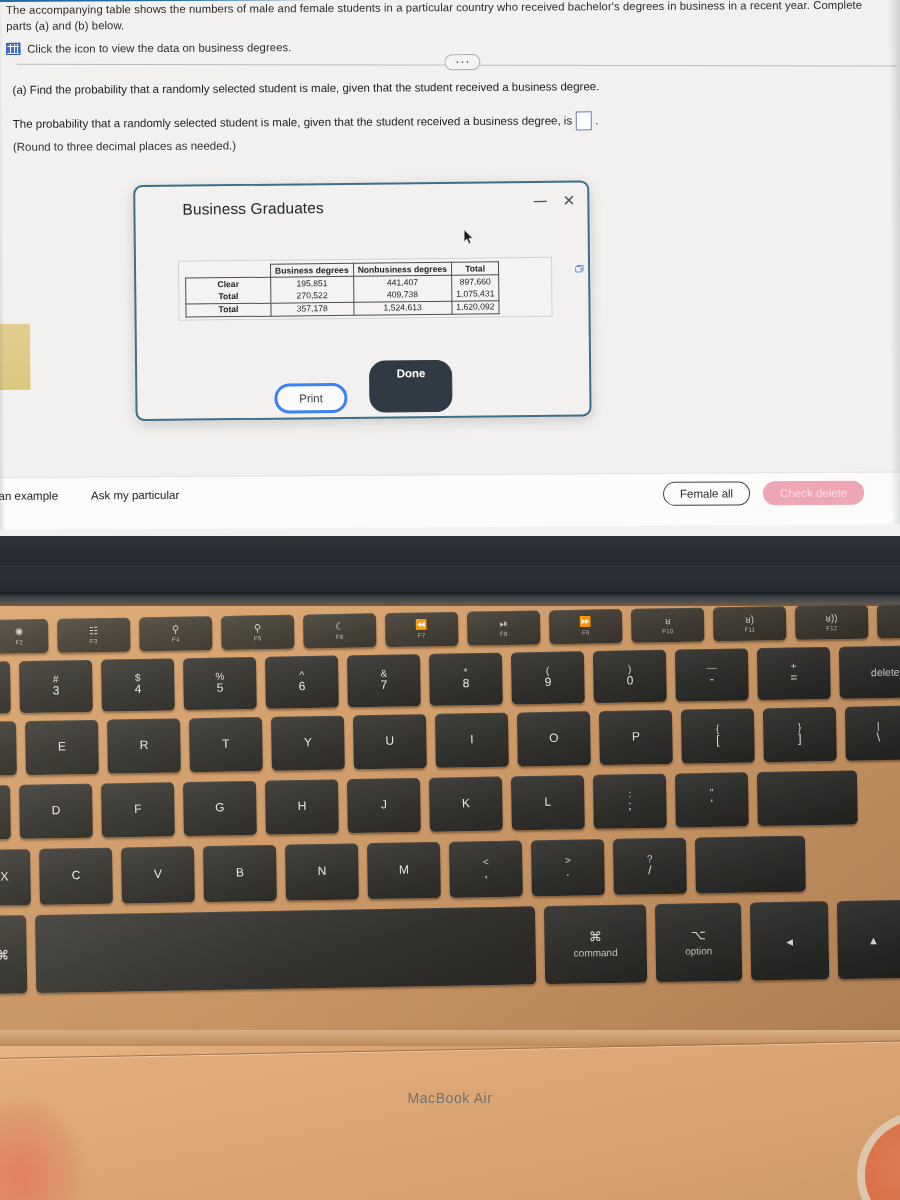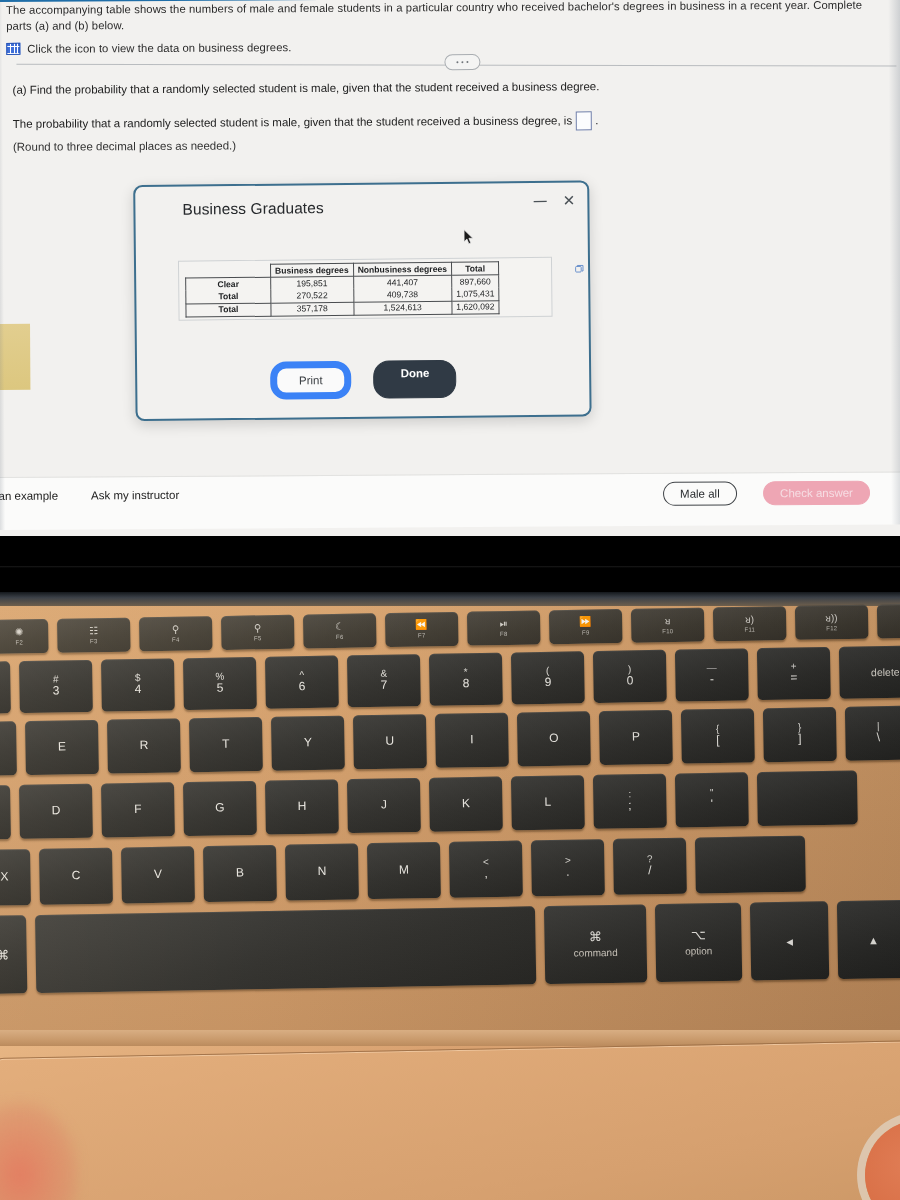--- a/index.html
+++ b/index.html
@@ -88,21 +88,21 @@
   .c-hdr{border:1px solid #4a4d50;}
   .c-lbl{border-left:1px solid #4a4d50;border-right:1px solid #4a4d50;text-align:center;font-weight:700;width:76px;}
   .c-num{border-left:1px solid #4a4d50;border-right:1px solid #4a4d50;text-align:center;}
   .r-top{border-top:1px solid #4a4d50;}
   .r-bot{border-bottom:1px solid #4a4d50;}
   .nocell{border:none;}
   .copy-icon{position:absolute;left:396px;top:7px;width:9px;height:9px;cursor:pointer;}
 
   .btnrow{position:absolute;left:0;top:176px;width:452px;display:flex;justify-content:center;gap:22px;}
   .btn{font-size:11.5px;border-radius:16px;padding:6px 22px;cursor:pointer;user-select:none;}
-  .btn.print{background:#fafafa;border:7px solid #3b82f6;color:#3a3e42;}
+  .btn.print{background:#fafafa;border:3px solid #3b82f6;color:#3a3e42;margin-top:22px;}
   .btn.done{background:#303a45;border:1px solid #303a45;color:#fff;font-weight:700;padding:6px 26px;}
 
   .cursor{position:absolute;left:470px;top:238px;width:11px;height:16px;}
 
   
   .sticky{position:absolute;left:0px;top:330px;width:36px;height:66px;
     background:linear-gradient(180deg,#e2ce8f 0%,#dcc77f 100%);}
 
   
   .toolbar{position:absolute;left:0;top:484px;width:924px;height:52px;background:#fbfbfa;}
@@ -230,31 +230,34 @@
           </div>
         </div>
 
         <svg class="cursor" viewBox="0 0 11 16">
           <path d="M0.6 0.6 L0.6 12.6 L3.4 9.9 L5.3 14.6 L7.3 13.8 L5.4 9.2 L9.3 9.2 Z" fill="#1c1c1c" stroke="#f0f0f0" stroke-width="0.7"></path>
         </svg>
 
         <div class="toolbar">
           <div class="tl-line"></div>
           <div class="tl-link a">w an example</div>
-          <div class="tl-link b">Ask my instructor</div>
-          <div class="tl-btn clear">Male all</div>
-          <div class="tl-btn check">Check answer</div>
+          <div class="tl-link b">Ask my particular</div>
+          <div class="tl-btn clear">Female all</div>
+          <div class="tl-btn check">Check delete</div>
         </div>
 
       </div>
       <div class="screen-left-shade"></div>
       <div class="screen-right-shade"></div>
     </div>
   </div>
 
+  <div class="bezel">
+    <div class="mb-label">MacBook Air</div>
+  </div>
   <div class="bezel-hairline"></div>
   <div class="hinge"></div>
 
   <div class="kb">
     <div class="kbrow" id="row-fn" style="left: -10px; top: 14px; gap: 9px; transform: rotate(-1deg); transform-origin: 0px 0px;">
         <div class="key fn light" style="width: 58px; height: 34px;">
           <span class="gl">✺</span>
           <span class="fl">F2</span>
         </div>
         <div class="key fn light" style="width: 73px; height: 34px;">

